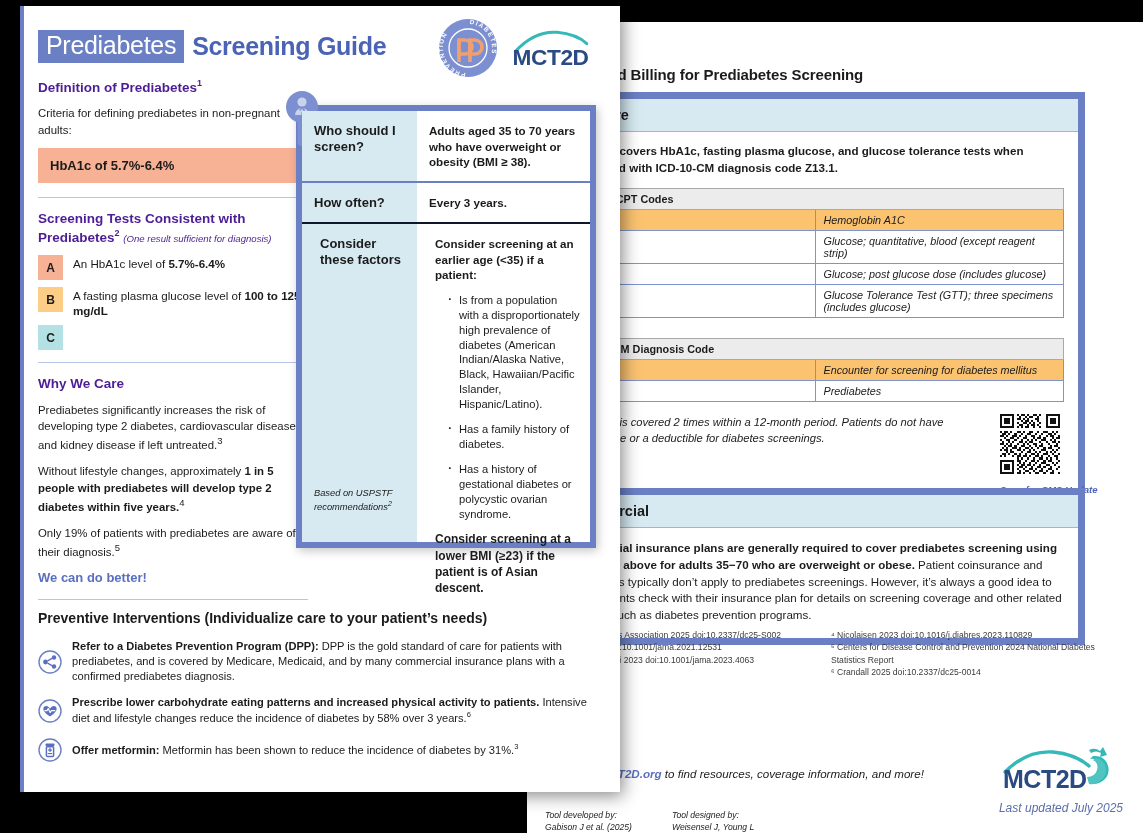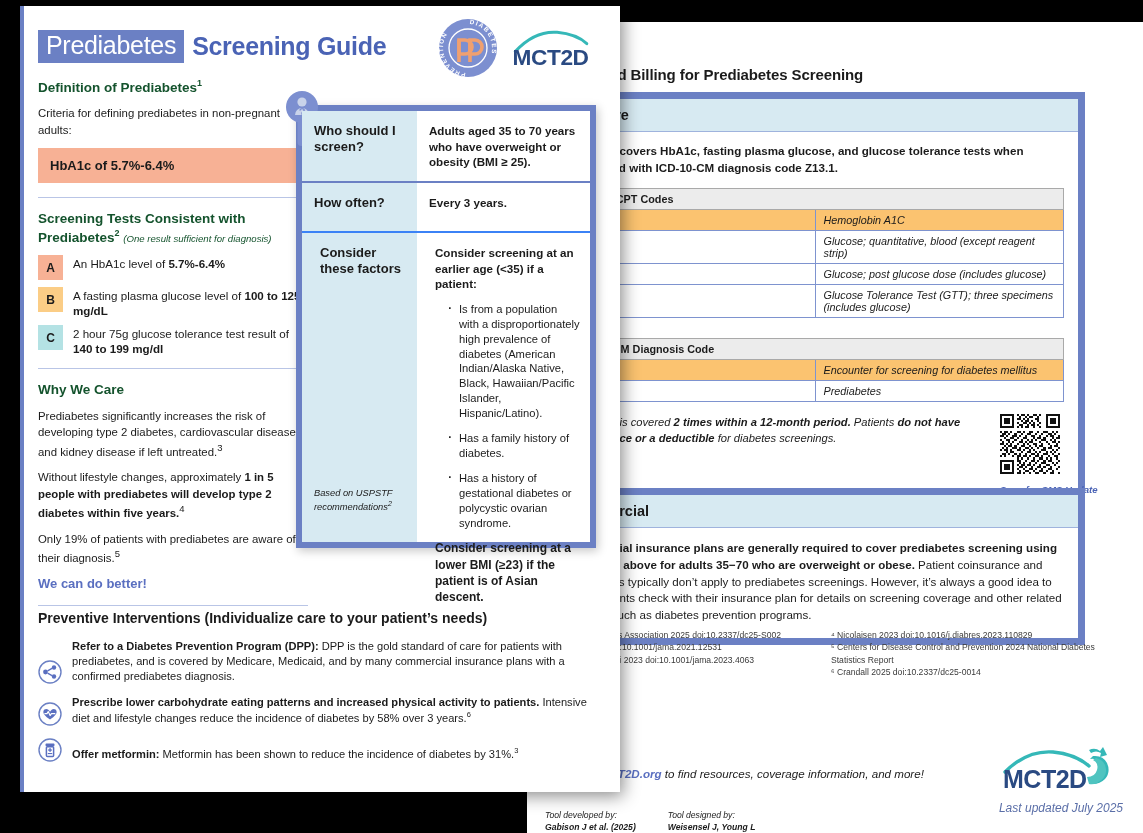--- a/index.html
+++ b/index.html
@@ -49,37 +49,37 @@
     background:#ececec;font-weight:bold;font-size:10.8px;border:1px solid #a9a9a9;
     padding:4px 8px;
   }
   table.codes td.code{width:86px;font-style:italic;}
   table.codes td.desc{font-style:italic;}
   tr.hl td{background:#fbc370;}
   .tbl-gap{height:9px;}
 
   .note-row{display:flex;justify-content:space-between;align-items:flex-start;margin-top:12px;}
   .note-txt{font-size:11.2px;line-height:1.45;color:#1b1b1b;max-width:400px;}
-  .note-txt b{font-weight:bold;}
+  .note-txt b{font-weight:normal;}
   .note-txt i{font-style:italic;}
   .qr-wrap{width:64px;text-align:center;margin-left:10px;}
   .qr{width:60px;height:60px;display:block;}
   .qr-cap{font-size:9.6px;font-style:italic;color:#4a63b5;font-weight:bold;margin-top:10px;white-space:nowrap;}
   .legend{font-size:9.3px;font-style:italic;color:#555;margin-top:18px;}
 
   .refs{position:absolute;left:18px;top:607px;width:560px;display:flex;gap:18px;}
   .refcol{font-size:8.6px;line-height:1.45;color:#3a3a3a;width:268px;}
 
   .visit-line{position:absolute;left:18px;top:744px;width:400px;font-size:11.6px;
     font-style:italic;line-height:1.45;color:#1b1b1b;}
   .visit-line .lnk{color:#5a6fc0;font-weight:bold;font-style:italic;}
-  .credits{position:absolute;left:18px;top:788px;display:flex;gap:32px;}
+  .credits{position:absolute;left:18px;top:788px;display:flex;gap:40px;}
   .credit{font-size:8.6px;line-height:1.35;color:#1b1b1b;font-style:italic;}
   .credit .cl{font-style:italic;font-weight:normal;}
-  .credit .cn{font-weight:bold;font-style:italic;text-align:center;}
+  .credit .cn{font-weight:normal;font-style:italic;text-align:center;}
 
   .rp-logo{position:absolute;right:16px;bottom:18px;width:132px;text-align:center;}
   .rp-logo .lastup{font-size:12px;font-style:italic;color:#5b6fa8;margin-top:1px;white-space:nowrap;}
 
   
   #left-page{
     position:absolute;left:20px;top:6px;width:600px;height:786px;
     background:#ffffff;border-left:4px solid #6b80c4;
     box-sizing:border-box;
     box-shadow:3px 4px 16px rgba(0,0,0,.45);
@@ -90,60 +90,60 @@
   .hdr{position:absolute;left:14px;top:24px;display:flex;align-items:center;}
   .hdr .pill{
     background:#6b80c4;color:#fff;font-size:25px;font-weight:normal;
     padding:1px 8px 3px 8px;letter-spacing:-.3px;
   }
   .hdr .rest{color:#4a63b5;font-size:25px;font-weight:bold;margin-left:8px;letter-spacing:-.3px;}
 
   .logos{position:absolute;right:14px;top:12px;display:flex;align-items:center;gap:12px;}
 
   .col-left{position:absolute;left:14px;top:72px;width:270px;}
-  h3.sect{font-size:13.5px;font-weight:bold;color:#14532d;margin:0 0 9px 0;line-height:1.25;}
+  h3.sect{font-size:13.5px;font-weight:bold;color:#4c1d95;margin:0 0 9px 0;line-height:1.25;}
   h3.sect .sup{font-size:9px;vertical-align:super;}
   h3.sect .ital{font-style:italic;font-weight:normal;font-size:9.6px;}
   p.body{font-size:11.4px;line-height:1.42;color:#1b1b1b;margin:0 0 10px 0;}
   p.body b{font-weight:bold;}
   .hba1c-band{background:#f7b195;padding:10px 12px;font-size:13px;font-weight:bold;color:#1b1b1b;margin:2px 0 14px 0;}
   .rule{height:1px;background:#b9c5e6;margin:12px 0 13px 0;}
 
   .test-row{display:flex;align-items:flex-start;margin-bottom:7px;}
   .chip{
     width:25px;height:25px;flex:0 0 25px;display:flex;align-items:center;justify-content:center;
     font-weight:bold;font-size:12px;color:#1b1b1b;margin-right:10px;
   }
   .test-txt{font-size:11.6px;line-height:1.3;color:#1b1b1b;padding-top:1px;}
   .test-txt b{font-weight:bold;}
 
   .wecan{color:#5a6fc0;font-weight:bold;font-size:13px;margin:6px 0 0 0;}
 
   .prev{position:absolute;left:14px;top:604px;width:566px;}
   .prev h3{font-size:14px;font-weight:bold;color:#1b1b1b;margin:0 0 13px 0;}
   .prev h3 .light{font-weight:bold;}
-  .iv{display:flex;align-items:flex-end;margin-bottom:11px;}
+  .iv{display:flex;align-items:center;margin-bottom:11px;}
   .ivicon{flex:0 0 24px;width:24px;height:24px;margin-right:10px;margin-top:1px;}
   .ivtxt{font-size:11.1px;line-height:1.36;color:#1b1b1b;}
   .ivtxt b{font-weight:bold;}
   .ivtxt sup{font-size:7.5px;}
 
   
   #screen-card{
     position:absolute;left:296px;top:105px;width:300px;height:443px;
     border:6px solid #6b80c4;background:#ec4899;box-sizing:border-box;
     box-shadow:2px 3px 9px rgba(0,0,0,.22);
   }
   .sc-table{display:flex;width:100%;height:100%;}
   .sc-left{width:115px;background:#d7eaf2;flex:0 0 115px;position:relative;}
   .sc-right{flex:1;background:#fff;}
   .sc-cellL{padding:12px 10px 10px 12px;font-size:13px;font-weight:bold;color:#1b1b1b;line-height:1.2;box-sizing:border-box;}
   .sc-cellR{padding:12px 10px 10px 12px;font-size:11.6px;font-weight:bold;color:#1b1b1b;line-height:1.35;box-sizing:border-box;}
   .sc-h1{height:72px;border-bottom:2px solid #6b80c4;box-sizing:border-box;}
-  .sc-h2{height:50px;border-bottom:2px solid #3b82f6;box-sizing:border-box;}
+  .sc-h2{height:41px;border-bottom:2px solid #0f172a;box-sizing:border-box;}
   .sc-h3{height:auto;padding-left:18px;}
   .sc-bullets{margin:10px 0 0 0;padding:0 0 0 14px;list-style:none;}
   .sc-bullets li{font-size:11.2px;font-weight:normal;line-height:1.33;margin-bottom:10px;position:relative;padding-left:10px;}
   .sc-bullets li:before{content:"\00B7";position:absolute;left:-2px;top:-3px;font-size:17px;line-height:1;}
   .sc-closing{font-size:12px;font-weight:bold;line-height:1.35;margin-top:0;}
   .sc-foot{position:absolute;left:12px;bottom:28px;font-size:9.3px;font-style:italic;line-height:1.35;color:#1b1b1b;}
   .sc-foot sup{font-size:7px;}
 
   #qmark-avatar{position:absolute;left:-23px;top:-20px;width:46px;height:56px;}
 
@@ -555,21 +555,20 @@
           <div class="test-row">
             <div class="chip" style="background: rgb(247, 177, 149);">A</div>
             <div class="test-txt"><span>An HbA1c level of </span><b>5.7%-6.4%</b><span></span></div>
           </div>
           <div class="test-row">
             <div class="chip" style="background: rgb(251, 205, 134);">B</div>
             <div class="test-txt"><span>A fasting plasma glucose level of </span><b>100 to 125 mg/dL</b><span></span></div>
           </div>
           <div class="test-row">
             <div class="chip" style="background: rgb(180, 226, 228);">C</div>
-            <div class="test-txt"><span>2 hour 75g glucose tolerance test result of </span><b>140 to 199 mg/dl</b><span></span></div>
           </div>
         </div>
 
       <div class="rule"></div>
 
       <h3 class="sect">Why We Care</h3>
       <p class="body">
         <span>Prediabetes significantly increases the risk of developing type 2 diabetes, cardiovascular disease, and kidney disease if left untreated.</span><sup>3</sup>
       </p>
       <p class="body">
@@ -647,21 +646,21 @@
   <div class="sc-table">
     <div class="sc-left">
       <div class="sc-cellL sc-h1">Who should I screen?</div>
       <div class="sc-cellL sc-h2">How often?</div>
       <div class="sc-cellL sc-h3">Consider these factors</div>
       <div class="sc-foot">
         <span>Based on USPSTF recommendations</span><sup>2</sup>
       </div>
     </div>
     <div class="sc-right">
-      <div class="sc-cellR sc-h1">Adults aged 35 to 70 years who have overweight or obesity (BMI ≥ 25).</div>
+      <div class="sc-cellR sc-h1">Adults aged 35 to 70 years who have overweight or obesity (BMI ≥ 38).</div>
       <div class="sc-cellR sc-h2">Every 3 years.</div>
       <div class="sc-cellR sc-h3">
         <div>Consider screening at an earlier age (&lt;35) if a patient:</div>
         <ul class="sc-bullets" id="factor-bullets">
             <li>Is from a population with a disproportionately high prevalence of diabetes (American Indian/Alaska Native, Black, Hawaiian/Pacific Islander, Hispanic/Latino).</li>
             <li>Has a family history of diabetes.</li>
             <li>Has a history of gestational diabetes or polycystic ovarian syndrome.</li>
           </ul>
         <div class="sc-closing">Consider screening at a lower BMI (≥23) if the patient is of Asian descent.</div>
       </div>

